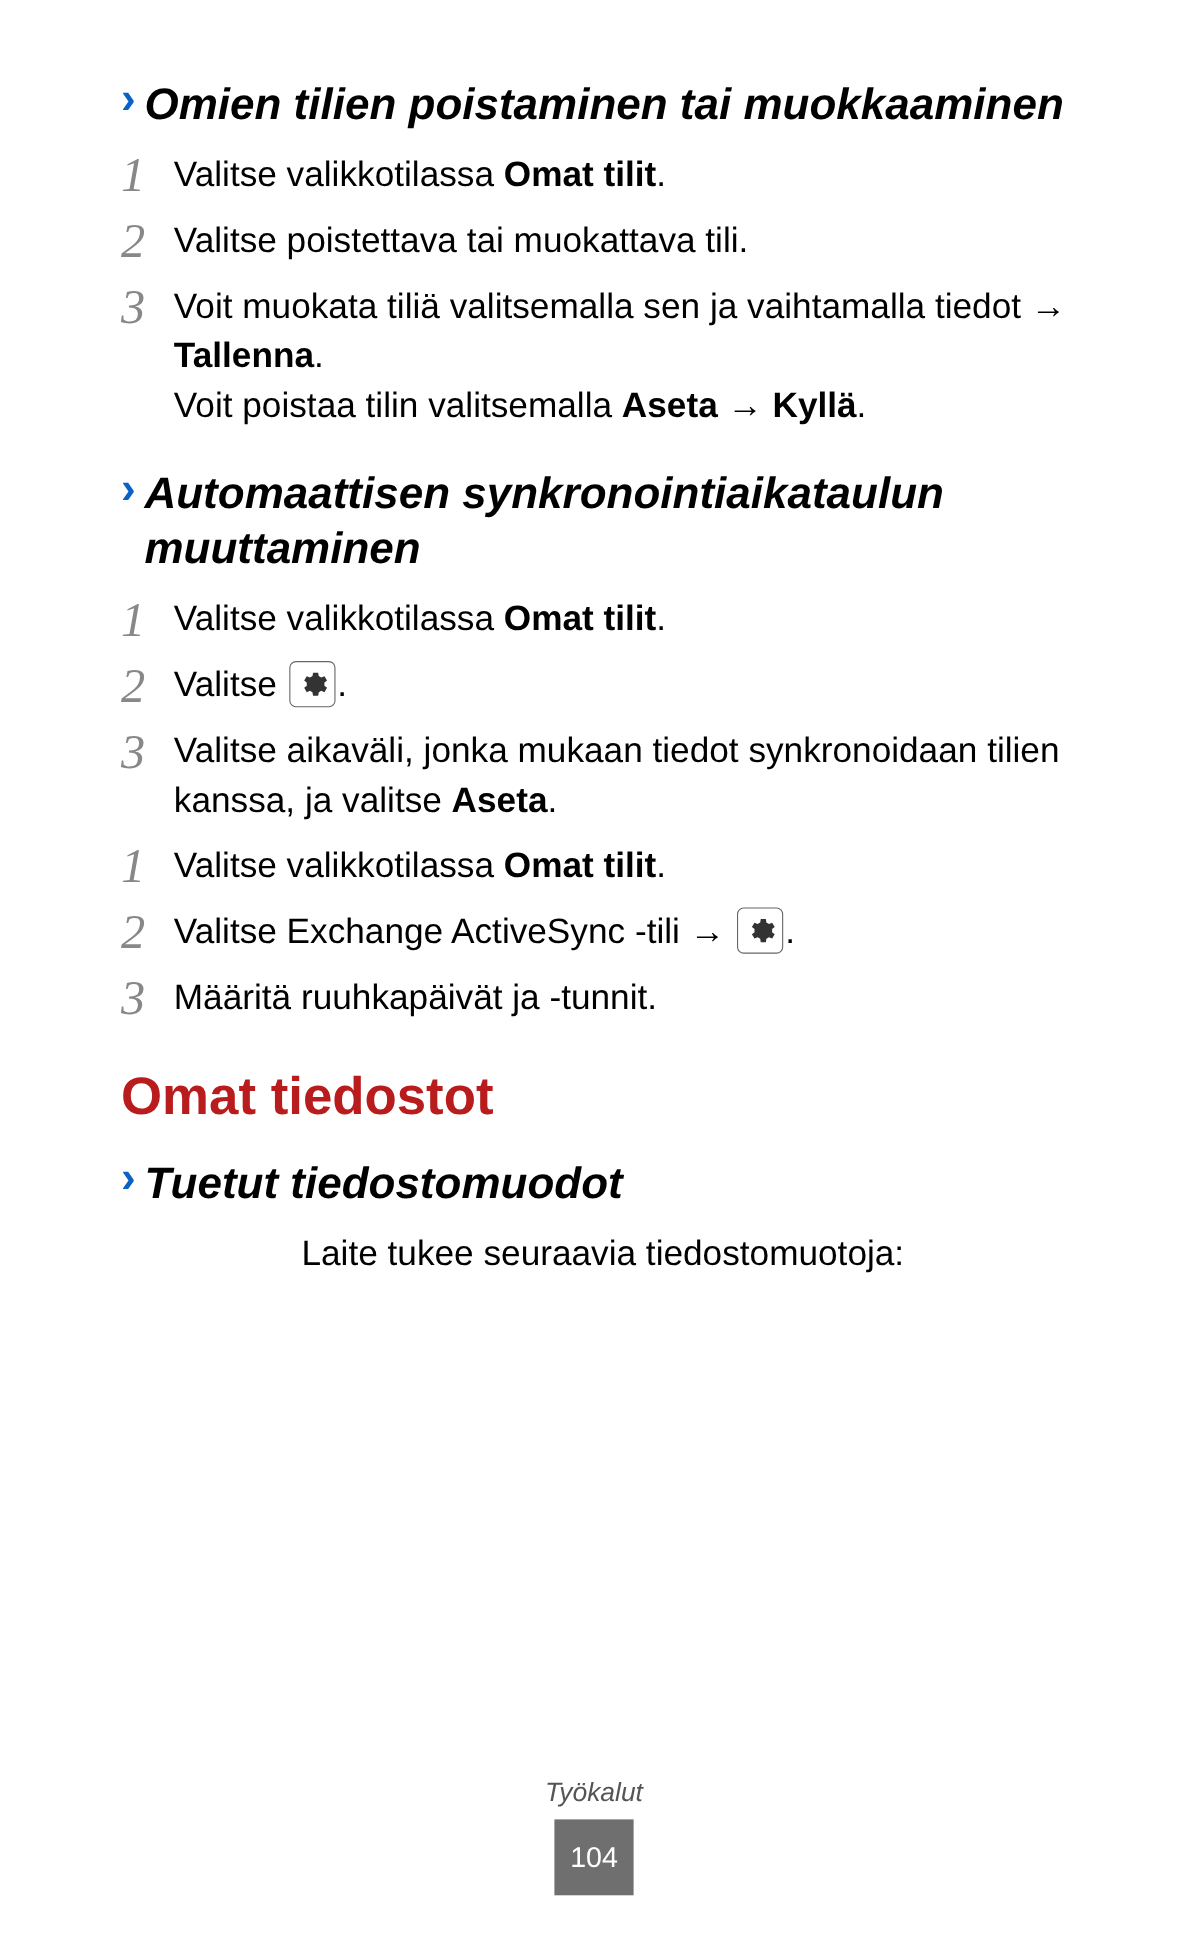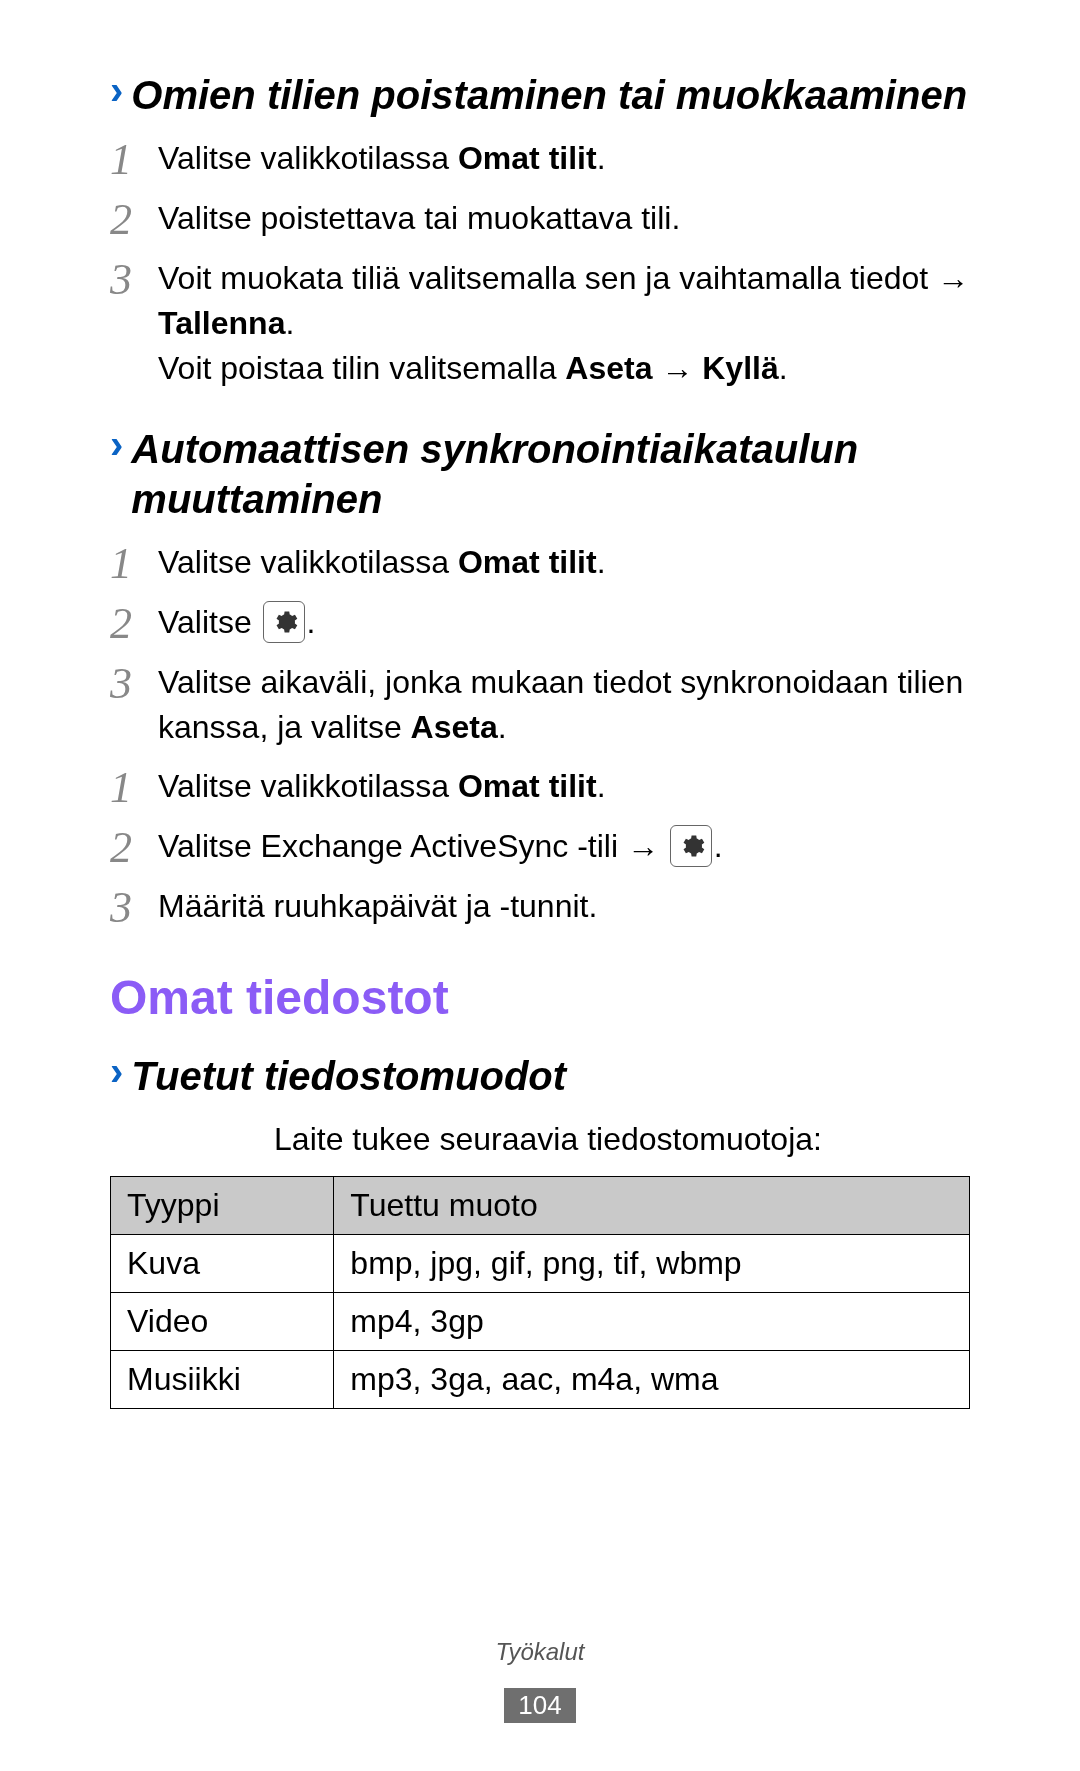--- a/index.html
+++ b/index.html
@@ -60,21 +60,21 @@
     font-size: 32px;
     line-height: 1.4;
     flex: 1;
   }
   .body-para {
     font-size: 32px;
     line-height: 1.4;
     margin: 10px 0 18px 0;
   }
   h1.section {
-    color: #8b5cf6;
+    color: #b91c1c;
     font-size: 48px;
     font-weight: 600;
     margin: 40px 0 18px 0;
   }
   b { font-weight: 700; }
   .icon-box {
     display: inline-flex;
     align-items: center;
     justify-content: center;
     width: 40px;
@@ -113,22 +113,22 @@
     text-align: center;
     font-style: italic;
     color: #555;
     font-size: 24px;
   }
   .footer .pagenum {
     display: inline-block;
     background: #6f6f6f;
     color: #fff;
     font-style: normal;
-    padding: 2px 14px;
-    margin-top: 22px;
+    padding: 19px 14px;
+    margin-top: 10px;
     font-size: 26px;
   }
 </style>
 </head>
 <body>
 
 <div class="page">
 
   <h2 class="sub">
     <span class="chev">›</span>
@@ -210,39 +210,19 @@
   </div>
 
   <h1 class="section">Omat tiedostot</h1>
 
   <h2 class="sub" style="margin-top:26px;">
     <span class="chev">›</span>
     <span class="title-text">Tuetut tiedostomuodot</span>
   </h2>
   <p class="body-para" style="margin:0 0 4px 16px;text-align:center;">Laite tukee seuraavia tiedostomuotoja:</p>
 
-  <table class="fmt">
-    <tbody>
-        <tr>
-      <th class="col1">Tyyppi</th>
-      <th>Tuettu muoto</th>
-    </tr>
-    <tr>
-      <td class="col1">Kuva</td>
-      <td>bmp, jpg, gif, png, tif, wbmp</td>
-    </tr>
-    <tr>
-      <td class="col1">Video</td>
-      <td>mp4, 3gp</td>
-    </tr>
-    <tr>
-      <td class="col1">Musiikki</td>
-      <td>mp3, 3ga, aac, m4a, wma</td>
-    </tr>
-  </tbody>
-    </table>
 
   <div class="footer">
     <div>Työkalut</div>
     <div class="pagenum">104</div>
   </div>
 
 </div>
 
 </body></html>

